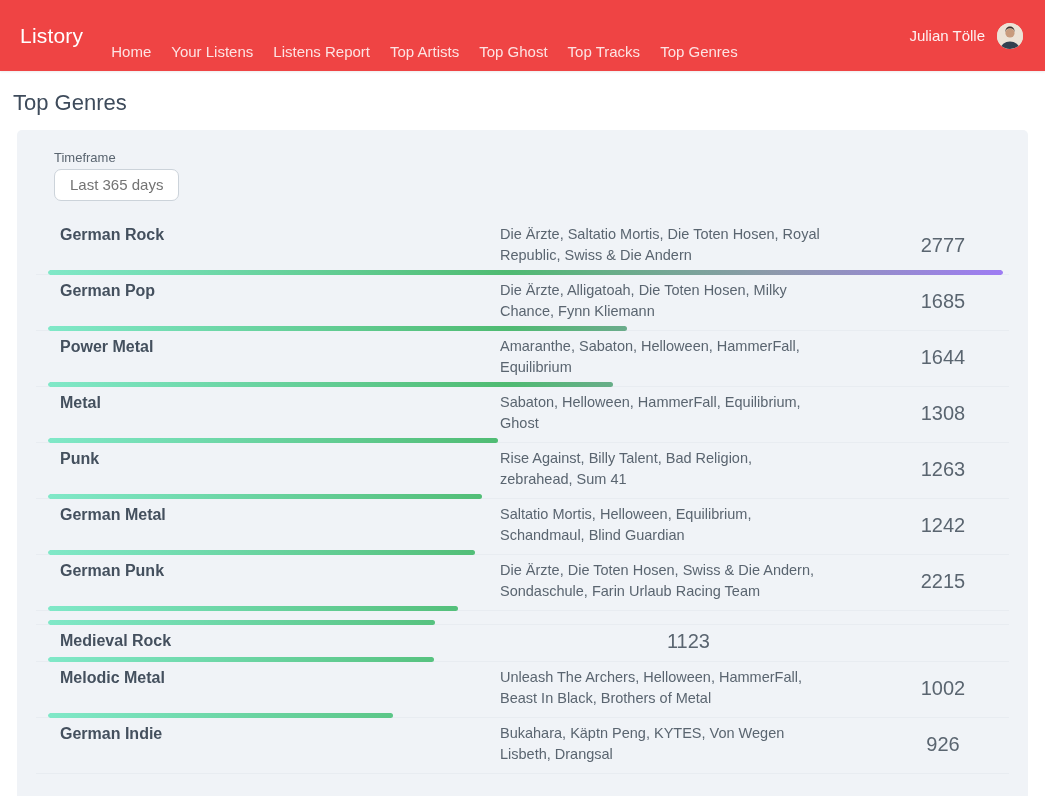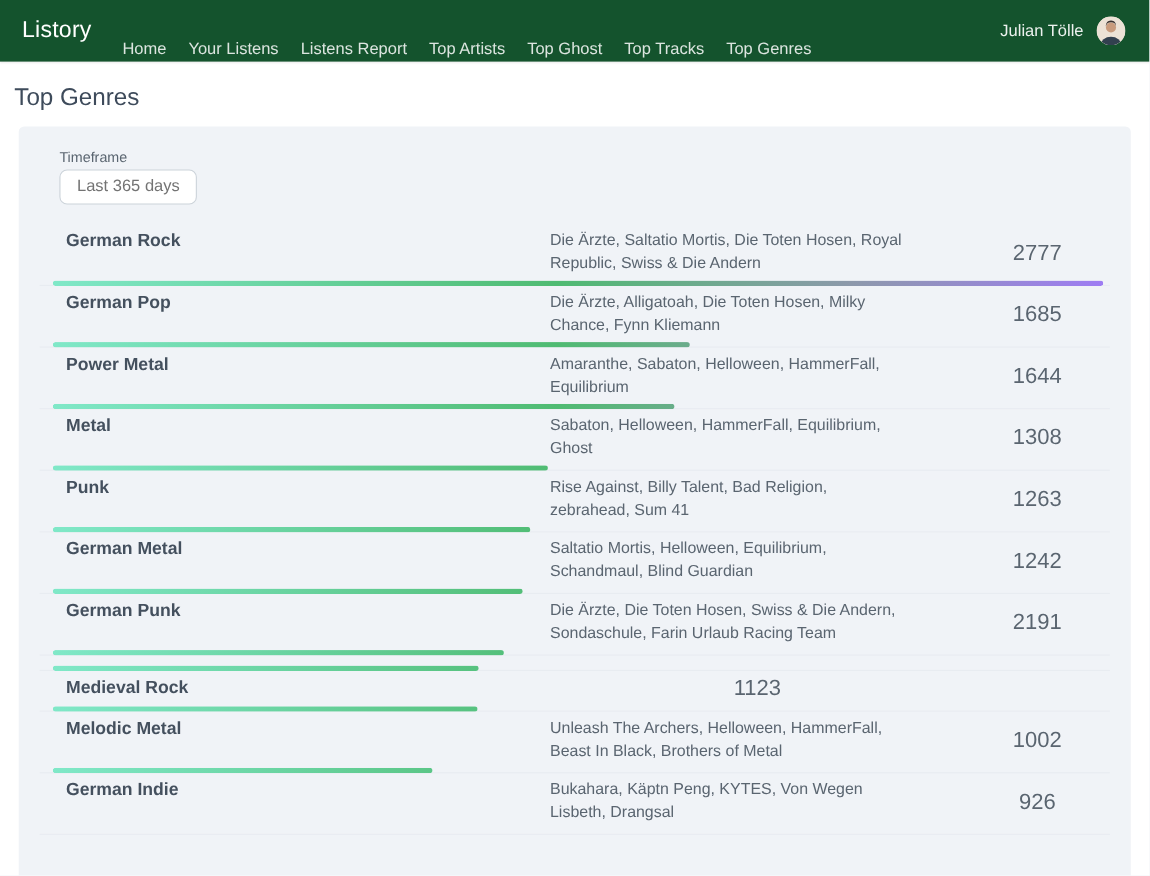--- a/index.html
+++ b/index.html
@@ -5,22 +5,22 @@
   * { margin: 0; padding: 0; box-sizing: border-box; }
   html, body { width: 1045px; height: 796px; overflow: hidden; }
   body {
     font-family: "Liberation Sans", sans-serif;
     background: #ffffff;
     color: #3e4b5b;
   }
 
   
   .app-header {
-    height: 56px;
-    background: #14532d;
+    height: 71px;
+    background: #ef4444;
     display: flex;
     align-items: center;
     padding: 0 22px 0 20px;
     box-shadow: 0 1px 2px rgba(0,0,0,0.08);
   }
   .brand {
     color: #ffffff;
     font-size: 21px;
     font-weight: 500;
     letter-spacing: 0.2px;
@@ -247,21 +247,21 @@
       <div class="bar-fill-clip" style="width: 44.7245%;">
         <div class="bar-gradient" style="width: 223.591%;"></div>
       </div>
     </div>
   </div>
 
   <div class="genre-row">
     <div class="row-grid">
       <span class="genre-name">German Punk</span>
       <span class="genre-artists">Die Ärzte, Die Toten Hosen, Swiss &amp; Die Andern, Sondaschule, Farin Urlaub Racing Team</span>
-      <span class="genre-count">2191</span>
+      <span class="genre-count">2215</span>
     </div>
     <div class="bar-clip">
       <div class="bar-fill-clip" style="width: 42.888%;">
         <div class="bar-gradient" style="width: 233.165%;"></div>
       </div>
     </div>
   </div>
 
   <div class="genre-row">
     <div class="bar-clip">

